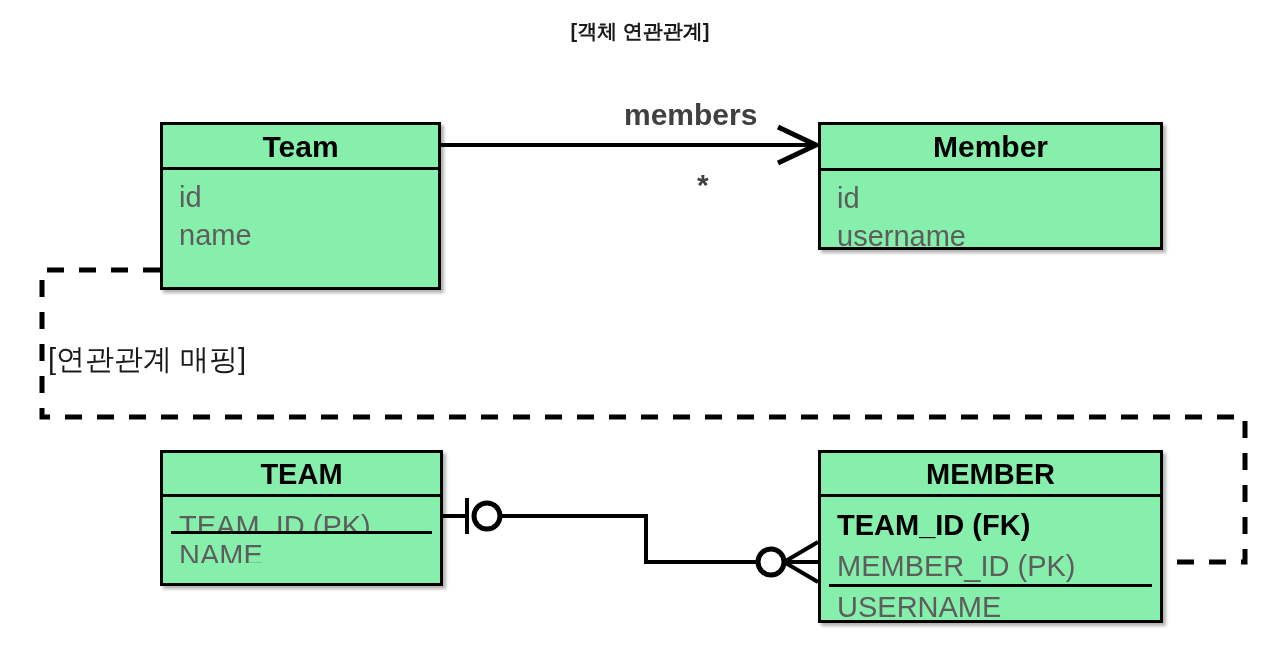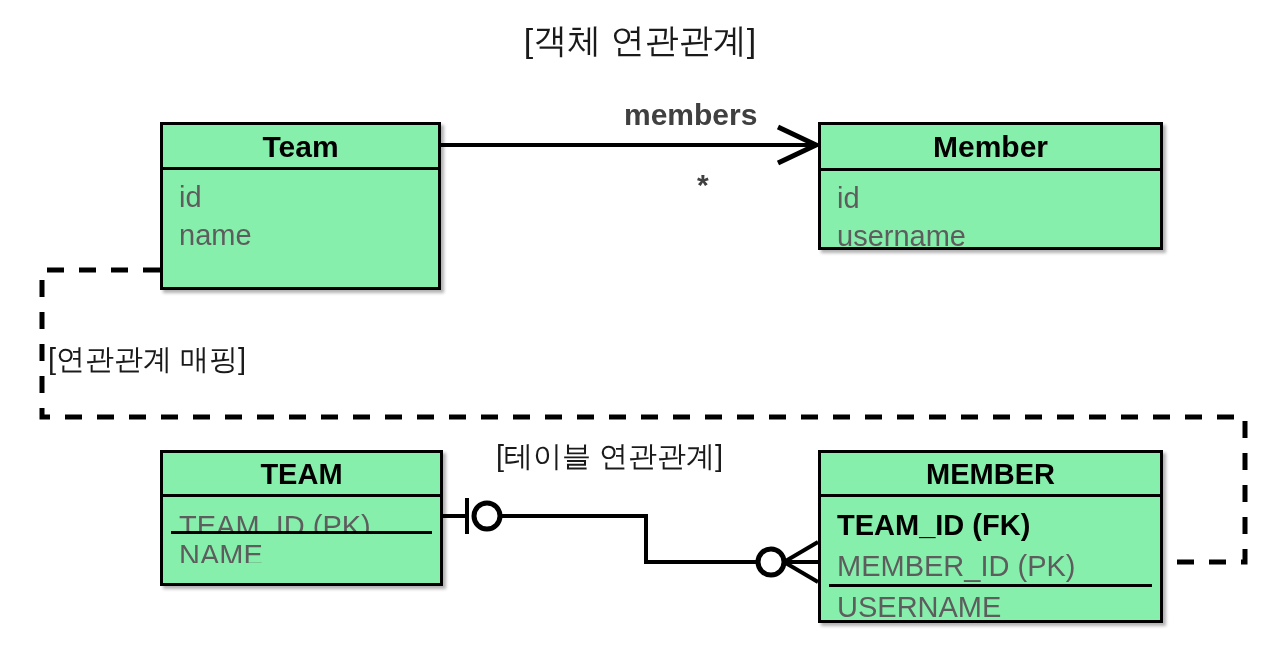--- a/index.html
+++ b/index.html
@@ -33,21 +33,22 @@
     position: absolute;
     color: #1a1a1a;
     white-space: nowrap;
     font-weight: 400;
   }
   #caption-object {
     left: 0;
     top: 18px;
     width: 1280px;
     text-align: center;
-    font-size: 34px;
+    font-size: 20px;
+    font-weight: bold;
   }
   #caption-mapping {
     left: 48px;
     top: 340px;
     font-size: 29px;
   }
   #caption-table {
     left: 496px;
     top: 437px;
     font-size: 29px;
@@ -215,21 +216,20 @@
         <line x1="784" y1="562" x2="818" y2="542" stroke="#000000" stroke-width="4"></line>
         <line x1="784" y1="562" x2="818" y2="582" stroke="#000000" stroke-width="4"></line>
       </g>
     </g>
   </svg>
 
   <div class="caption" id="caption-object">[객체 연관관계]</div>
 
   <div class="caption" id="caption-mapping">[연관관계 매핑]</div>
 
-  <div class="caption" id="caption-table">[테이블 연관관계]</div>
 
   <div class="box" id="box-team">
     <div class="hdr">Team</div>
     <div class="body">
       <div class="row">id</div>
       <div class="row">name</div>
     </div>
   </div>
 
   <div class="box" id="box-member">

